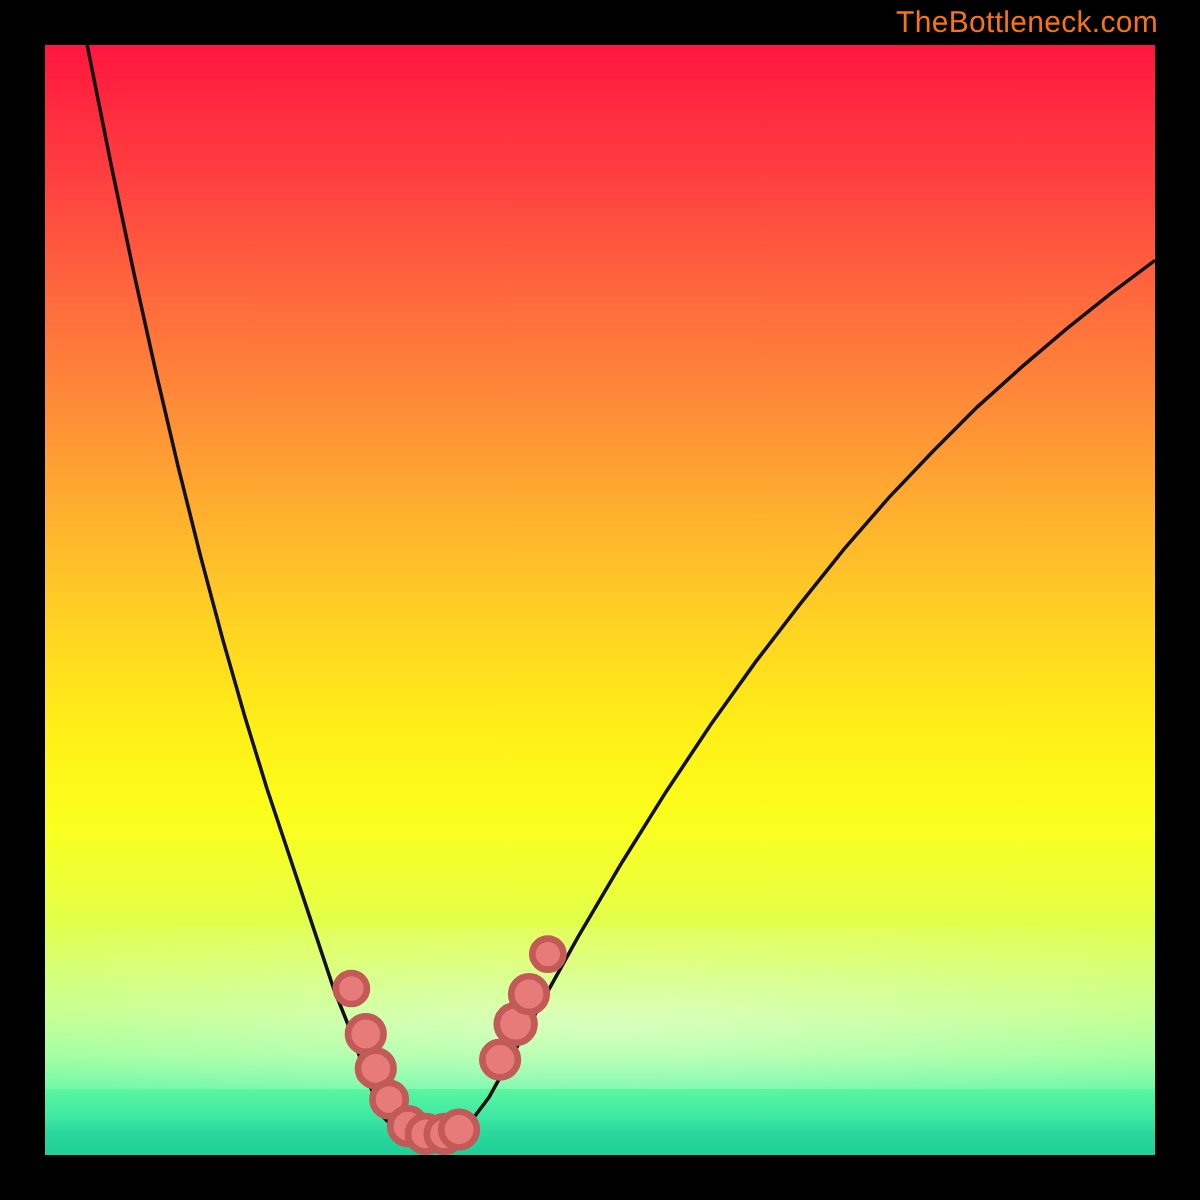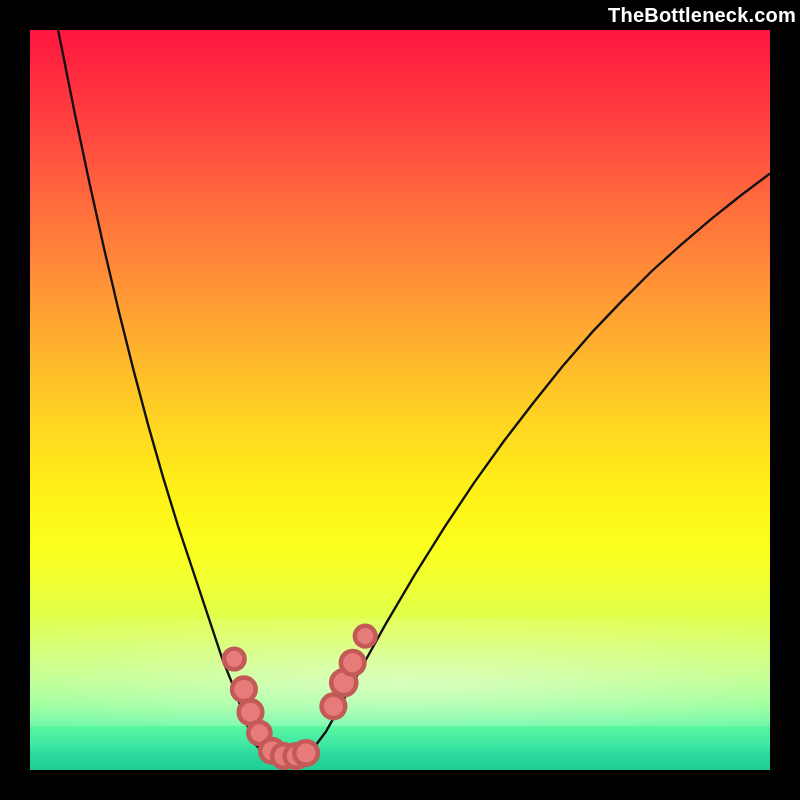--- a/index.html
+++ b/index.html
@@ -14,24 +14,24 @@
     position: absolute;
     left: 0;
     top: 0;
     width: 800px;
     height: 800px;
     background: #000;
   }
   .watermark {
     position: absolute;
     top: 4px;
-    right: 4px;
-    color: #ffffff;
+    right: 28px;
+    color: #f97316;
     font-size: 20px;
-    font-weight: 700;
+    font-weight: 400;
     letter-spacing: 0.2px;
   }
   .plot {
     position: absolute;
     left: 30px;
     top: 30px;
     width: 740px;
     height: 740px;
     overflow: hidden;
   }

